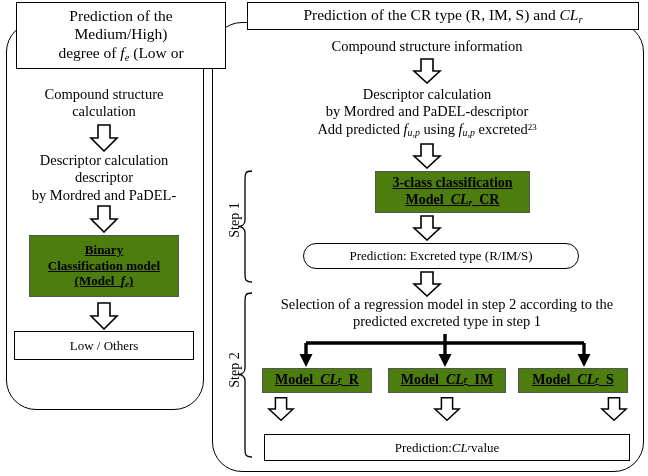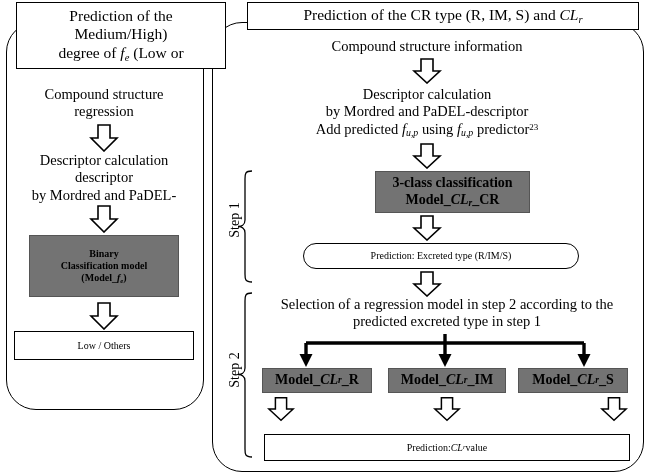--- a/index.html
+++ b/index.html
@@ -10,22 +10,22 @@
   #right-panel{left:212px;top:22px;width:430px;height:448px;}
 
   .title-box{position:absolute;border:1.5px solid #000;background:#fff;
              text-align:center;z-index:5;line-height:1.18;}
   #left-title{left:16px;top:2px;width:172px;padding:4px 18px;font-size:15.5px;}
   #right-title{left:247px;top:2px;width:358px;padding:3px 16px;font-size:15.5px;}
 
   .txt{position:absolute;text-align:center;line-height:1.2;font-size:14.5px;z-index:3;}
   .box{position:absolute;border:1.5px solid #000;background:#fff;text-align:center;
        display:flex;align-items:center;justify-content:center;z-index:3;
-       font-size:10px;line-height:1.2;box-sizing:border-box;}
-  .box.gray{background:#737373;border-color:#555;font-weight:bold;}
+       font-size:13px;line-height:1.2;box-sizing:border-box;}
+  .box.gray{background:#4d7c0f;border-color:#555;font-weight:bold;text-decoration:underline;}
 
   
   .barrow{position:absolute;z-index:4;}
   .barrow svg{display:block;}
 
   
   .brk{position:absolute;z-index:4;}
   .steplbl{position:absolute;font-size:14px;z-index:4;
            transform:rotate(-90deg);transform-origin:center center;white-space:nowrap;}
 
@@ -40,21 +40,21 @@
 <div class="panel" id="left-panel"></div>
 
 <div class="title-box" id="left-title">
   <span class="flex-line">Prediction of the</span>
   <span class="flex-line">Medium/High)</span>
   <span class="flex-line"><span>degree of </span><i class="v">f</i><sub>e</sub><span> (Low or</span></span>
 </div>
 
 <div class="txt" style="left:14px;top:86px;width:180px;">
   <span class="flex-line">Compound structure</span>
-  <span class="flex-line">regression</span>
+  <span class="flex-line">calculation</span>
 </div>
 
 <div class="barrow" style="left:89px;top:124px;">
   <svg width="30" height="28" viewBox="0 0 30 28">
       <polygon points="9,1 21,1 21,14 28,14 15,27 2,14 9,14" fill="#fff" stroke="#000" stroke-width="1.6"></polygon>
     </svg>
 </div>
 
 <div class="txt" style="left:10px;top:152px;width:188px;">
   <span class="flex-line">Descriptor calculation</span>
@@ -92,21 +92,21 @@
 
 <div class="barrow" style="left:412px;top:58px;">
   <svg width="30" height="26" viewBox="0 0 30 26">
       <polygon points="9,1 21,1 21,13 28,13 15,25 2,13 9,13" fill="#fff" stroke="#000" stroke-width="1.6"></polygon>
     </svg>
 </div>
 
 <div class="txt" style="left:232px;top:86px;width:390px;">
   <span class="flex-line">Descriptor calculation</span>
   <span class="flex-line">by Mordred and PaDEL-descriptor</span>
-  <span class="flex-line"><span>Add predicted </span><i class="v">f</i><sub>u,p</sub><span> using </span><i class="v">f</i><sub>u,p</sub><span> predictor</span><sup>23</sup></span>
+  <span class="flex-line"><span>Add predicted </span><i class="v">f</i><sub>u,p</sub><span> using </span><i class="v">f</i><sub>u,p</sub><span> excreted</span><sup>23</sup></span>
 </div>
 
 <div class="barrow" style="left:412px;top:143px;">
   <svg width="30" height="26" viewBox="0 0 30 26">
       <polygon points="9,1 21,1 21,13 28,13 15,25 2,13 9,13" fill="#fff" stroke="#000" stroke-width="1.6"></polygon>
     </svg>
 </div>
 
 <div class="brk" style="left:237px;top:170px;">
   <svg width="16" height="113" viewBox="0 0 16 113">

